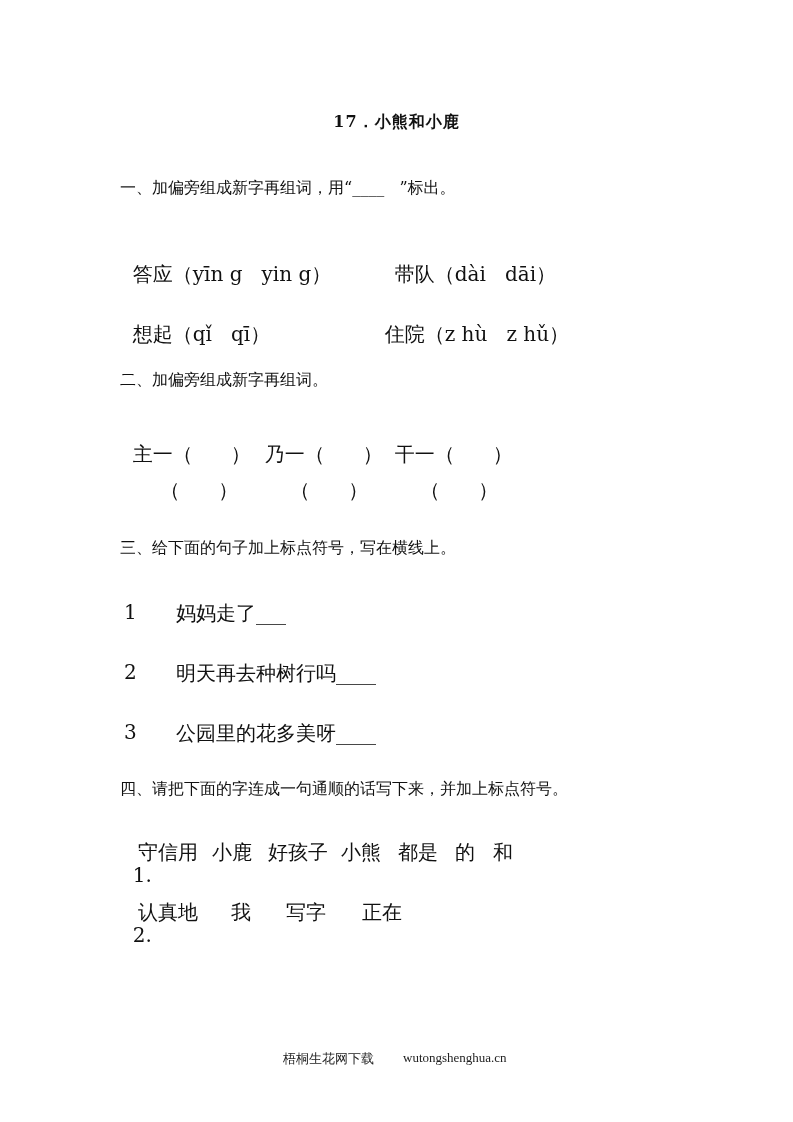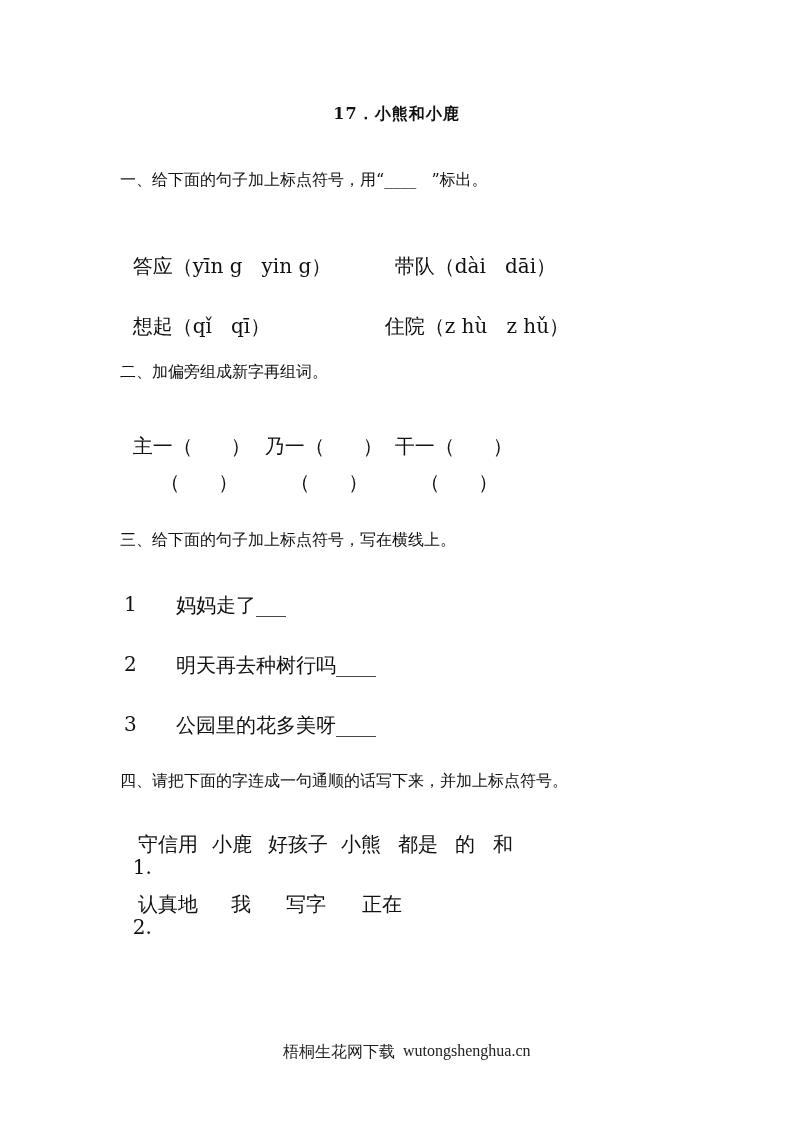--- a/index.html
+++ b/index.html
@@ -1,36 +1,36 @@
 <!DOCTYPE html>
 <html><head>
 <meta charset="utf-8">
 <style>
   html, body { margin: 0; padding: 0; background: #ffffff; }
   body {
     width: 793px; height: 1122px; position: relative; overflow: hidden;
     font-family: "DejaVu Serif", "Liberation Serif", serif;
     color: #111111;
   }
-  .abs { position: absolute; white-space: pre; }
+  .abs { position: absolute; white-space: pre; margin-top: 8px; }
   .title {
     left: 0; width: 793px; top: 104px; text-align: center;
     font-size: 16px; font-weight: bold; letter-spacing: 1px;
   }
   .q { left: 120px; font-size: 16px; }
   .row { font-size: 20px; }
-  .footer { top: 1042px; font-size: 16px; color: #222; }
+  .footer { top: 1042px; font-size: 13px; color: #222; }
   .footer-url { font-family: Liberation Serif, serif; }
 </style>
 </head>
 <body>
 
 <div class="abs title">17．小熊和小鹿</div>
 
-<div class="abs q" style="top:170px">一、给下面的句子加上标点符号，用“____   ”标出。</div>
+<div class="abs q" style="top:170px">一、加偏旁组成新字再组词，用“____   ”标出。</div>
 <div class="abs row" style="left:120px; top:229px">
   <span>答应</span><span>（yīn g   yin g）</span>
 </div>
 <div class="abs row" style="left:382px; top:229px">
   <span>带队</span><span>（dài   dāi）</span>
 </div>
 <div class="abs row" style="left:120px; top:289px">
   <span>想起</span><span>（qǐ   qī）</span>
 </div>
 <div class="abs row" style="left:372px; top:289px">

